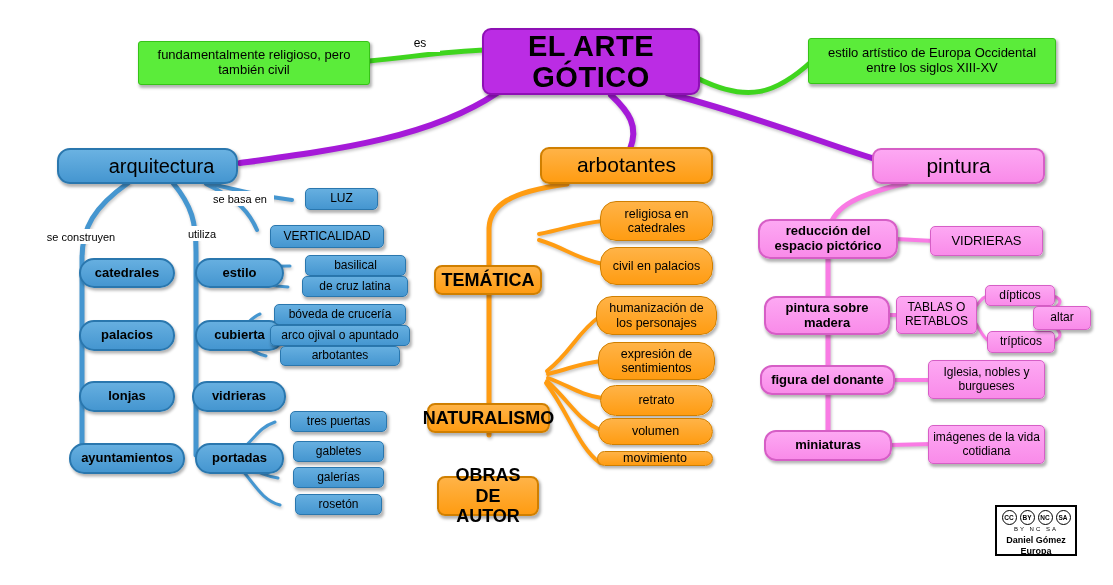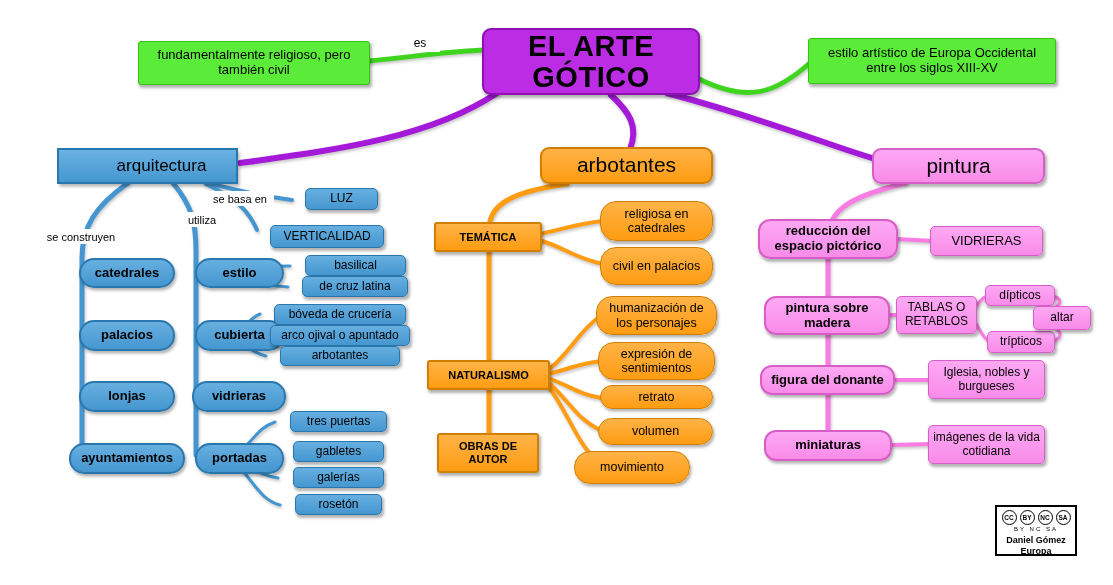--- a/index.html
+++ b/index.html
@@ -10,25 +10,25 @@
   svg.edges{position:absolute;left:0;top:0;z-index:1;pointer-events:none;
     filter:drop-shadow(1px 2px 1.5px rgba(0,0,0,.22));}
   .node{
     position:absolute;z-index:2;display:flex;align-items:center;justify-content:center;
     text-align:center;box-sizing:border-box;line-height:1.15;padding:1px 4px;
   }
   .shadow{box-shadow:1.5px 2.5px 3px rgba(0,0,0,.3);}
   .center{background:#BB2CE4;border:2px solid #8E10B5;border-radius:9px;
     font-weight:bold;font-size:29px;letter-spacing:.5px;line-height:1.05;}
   .green{background:#5BEC3A;border:1px solid #36C317;border-radius:3px;font-size:13px;}
-  .blue-main{background:linear-gradient(180deg,#6AB2E2,#4596D0);border:2px solid #2A77AE;border-radius:0;font-size:17px;padding-left:32px;}
+  .blue-main{background:linear-gradient(180deg,#6AB2E2,#4596D0);border:2px solid #2A77AE;border-radius:13px;font-size:20px;padding-left:32px;}
   .blue-node{background:linear-gradient(180deg,#66AFE0,#4596D0);border:2px solid #2A77AE;border-radius:15px;font-size:13px;font-weight:bold;margin-left:44px;}
   .blue-leaf{background:linear-gradient(180deg,#66AFE0,#4596D0);border:1px solid #2A77AE;border-radius:5px;font-size:12px;margin-left:18px;}
   .orange-main{background:linear-gradient(180deg,#FFB347,#FF9C12);border:2px solid #D07F00;border-radius:9px;font-size:21px;}
-  .orange-node{background:linear-gradient(180deg,#FFB347,#FF9C12);border:2px solid #D07F00;border-radius:3px;font-size:11px;font-weight:bold;}
+  .orange-node{background:linear-gradient(180deg,#FFB347,#FF9C12);border:2px solid #D07F00;border-radius:8px;font-size:18px;font-weight:bold;margin-top:43px;}
   .orange-leaf{background:linear-gradient(180deg,#FFB347,#FF9C12);border:1px solid #D07F00;border-radius:16px;font-size:12.5px;}
   .pink-main{background:linear-gradient(180deg,#FDA8F3,#F98BE9);border:2px solid #D65EC6;border-radius:9px;font-size:21px;}
   .pink-node{background:linear-gradient(180deg,#FDA8F3,#F98BE9);border:2px solid #D65EC6;border-radius:12px;font-size:13px;font-weight:bold;}
   .pink-leaf{background:linear-gradient(180deg,#FDA8F3,#F98BE9);border:1px solid #D65EC6;border-radius:5px;font-size:12px;}
   .rel{position:absolute;z-index:3;background:#fff;font-size:11px;display:flex;
     align-items:center;justify-content:center;padding:0 2px;}
   .cc-box{position:absolute;z-index:2;border:2px solid #000;background:#fff;
     display:flex;flex-direction:column;align-items:center;box-sizing:border-box;}
   .cc-icons{display:flex;gap:3px;padding:3px 0 1px 0;}
   .cc-circle{width:13px;height:13px;border:1.5px solid #000;border-radius:50%;
@@ -88,21 +88,21 @@
   <div class="node center shadow" style="left:482px;top:28px;width:218px;height:67px">EL ARTE GÓTICO</div>
   <div class="rel" style="left:400px;top:33px;width:36px;height:19px;font-size:12px">es</div>
   <div class="node green shadow" style="left:138px;top:41px;width:232px;height:44px">fundamentalmente religioso, pero también civil</div>
   <div class="node green shadow" style="left:808px;top:38px;width:248px;height:46px">estilo artístico de Europa Occidental entre los siglos XIII-XV</div>
 
   <div class="node blue-main shadow" style="left:57px;top:148px;width:181px;height:36px">arquitectura</div>
   <div class="rel" style="left:206px;top:191px;width:64px;height:15px">se basa en</div>
   <div class="node blue-leaf shadow" style="left:287px;top:188px;width:73px;height:22px">LUZ</div>
   <div class="node blue-leaf shadow" style="left:252px;top:225px;width:114px;height:23px">VERTICALIDAD</div>
   <div class="rel" style="left:40px;top:229px;width:78px;height:15px">se construyen</div>
-  <div class="rel" style="left:179px;top:212px;width:42px;height:15px">utiliza</div>
+  <div class="rel" style="left:179px;top:226px;width:42px;height:15px">utiliza</div>
 
   <div class="node blue-node shadow" style="left:35px;top:258px;width:96px;height:30px">catedrales</div>
   <div class="node blue-node shadow" style="left:35px;top:320px;width:96px;height:31px">palacios</div>
   <div class="node blue-node shadow" style="left:35px;top:381px;width:96px;height:31px">lonjas</div>
   <div class="node blue-node shadow" style="left:25px;top:443px;width:116px;height:31px">ayuntamientos</div>
 
   <div class="node blue-node shadow" style="left:151px;top:258px;width:89px;height:30px">estilo</div>
   <div class="node blue-node shadow" style="left:151px;top:320px;width:89px;height:31px">cubierta</div>
   <div class="node blue-node shadow" style="left:148px;top:381px;width:94px;height:31px">vidrieras</div>
   <div class="node blue-node shadow" style="left:151px;top:443px;width:89px;height:31px">portadas</div>
@@ -117,23 +117,23 @@
   <div class="node blue-leaf shadow" style="left:275px;top:467px;width:91px;height:21px">galerías</div>
   <div class="node blue-leaf shadow" style="left:277px;top:494px;width:87px;height:21px">rosetón</div>
 
   <div class="node orange-main shadow" style="left:540px;top:147px;width:173px;height:37px">arbotantes</div>
   <div class="node orange-node shadow" style="left:434px;top:222px;width:108px;height:30px">TEMÁTICA</div>
   <div class="node orange-leaf shadow" style="left:600px;top:201px;width:113px;height:40px">religiosa en catedrales</div>
   <div class="node orange-leaf shadow" style="left:600px;top:247px;width:113px;height:38px">civil en palacios</div>
   <div class="node orange-node shadow" style="left:427px;top:360px;width:123px;height:30px">NATURALISMO</div>
   <div class="node orange-leaf shadow" style="left:596px;top:296px;width:121px;height:39px">humanización de los personajes</div>
   <div class="node orange-leaf shadow" style="left:598px;top:342px;width:117px;height:38px">expresión de sentimientos</div>
-  <div class="node orange-leaf shadow" style="left:600px;top:385px;width:113px;height:24px">retrato</div>
+  <div class="node orange-leaf shadow" style="left:600px;top:385px;width:113px;height:31px">retrato</div>
   <div class="node orange-leaf shadow" style="left:598px;top:418px;width:115px;height:27px">volumen</div>
-  <div class="node orange-leaf shadow" style="left:574px;top:451px;width:116px;height:33px">movimiento</div>
+  <div class="node orange-leaf shadow" style="left:597px;top:451px;width:116px;height:15px">movimiento</div>
   <div class="node orange-node shadow" style="left:437px;top:433px;width:102px;height:40px">OBRAS DE AUTOR</div>
 
   <div class="node pink-main shadow" style="left:872px;top:148px;width:173px;height:36px">pintura</div>
   <div class="node pink-node shadow" style="left:758px;top:219px;width:140px;height:40px">reducción del espacio pictórico</div>
   <div class="node pink-leaf shadow" style="left:930px;top:226px;width:113px;height:30px;font-size:13px">VIDRIERAS</div>
   <div class="node pink-node shadow" style="left:764px;top:296px;width:126px;height:39px">pintura sobre madera</div>
   <div class="node pink-leaf shadow" style="left:896px;top:296px;width:81px;height:38px">TABLAS O RETABLOS</div>
   <div class="node pink-leaf shadow" style="left:985px;top:285px;width:70px;height:21px">dípticos</div>
   <div class="node pink-leaf shadow" style="left:987px;top:331px;width:68px;height:22px">trípticos</div>
   <div class="node pink-leaf shadow" style="left:1033px;top:306px;width:58px;height:24px">altar</div>

